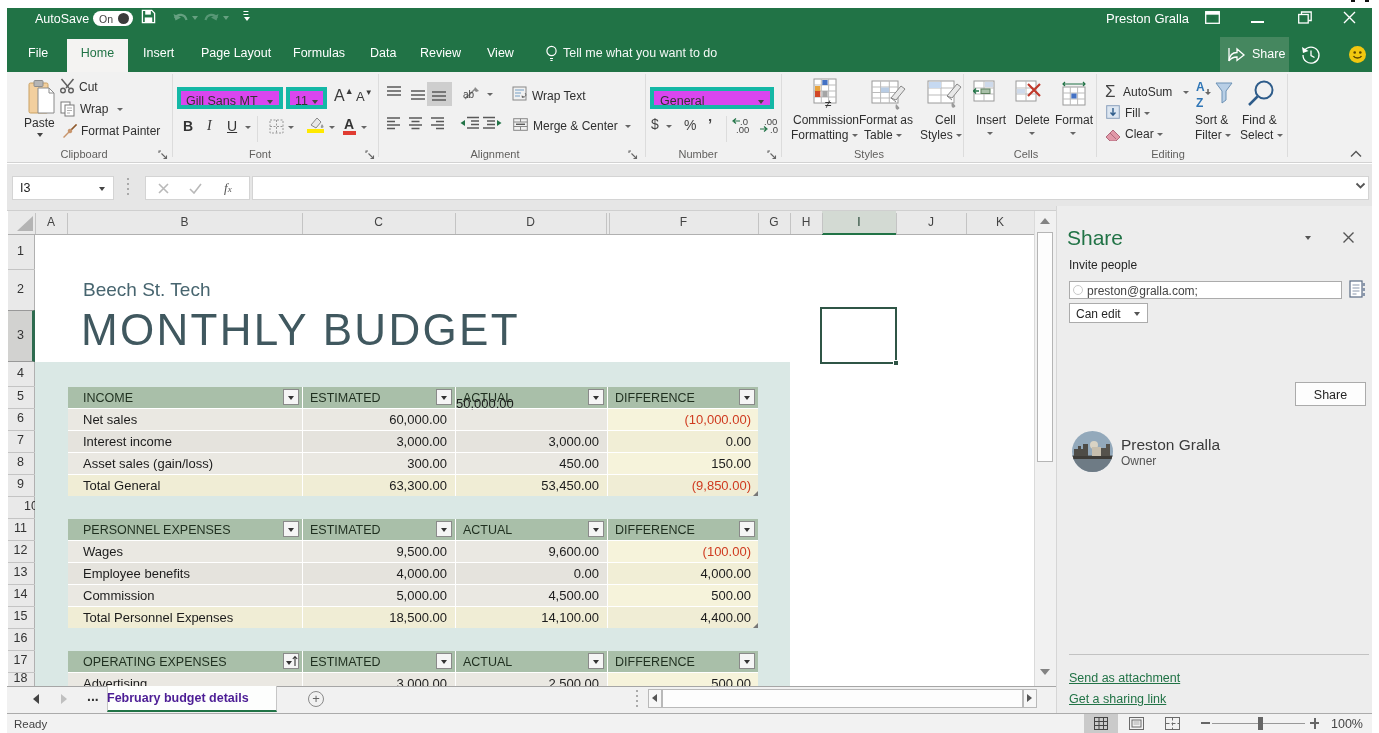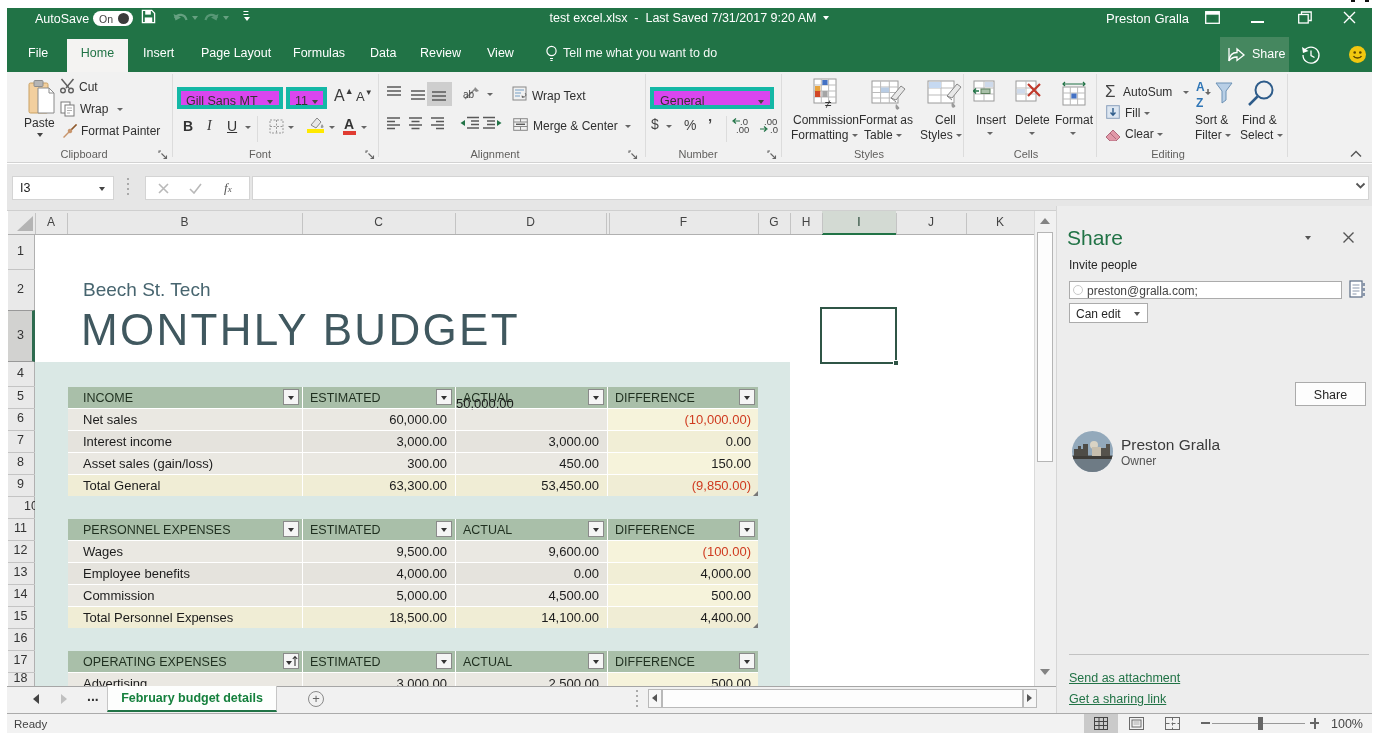--- a/index.html
+++ b/index.html
@@ -42,21 +42,20 @@
       <path d="M2 6 C5 1 12 2 13.5 8" fill="none" stroke="#a8cdbb" stroke-width="2.2"></path>
       <path d="M0.5 2 L2.5 8.5 L8 5.5z" fill="#a8cdbb"></path>
     </svg>
  <span class="ab" style="left:185px;top:8px;opacity:.4;border-left:3px solid transparent;border-right:3px solid transparent;border-top:4px solid #cfe6da"></span>
  <svg class="ab" style="left:196px;top:4px;opacity:.4" width="16" height="12" viewBox="0 0 16 12">
       <path d="M14 6 C11 1 4 2 2.5 8" fill="none" stroke="#a8cdbb" stroke-width="2.2"></path>
       <path d="M15.5 2 L13.5 8.5 L8 5.5z" fill="#a8cdbb"></path>
     </svg>
  <span class="ab" style="left:216px;top:8px;opacity:.4;border-left:3px solid transparent;border-right:3px solid transparent;border-top:4px solid #cfe6da"></span>
  <div class="ab w" style="left:236px;top:4px;font-size:10px;line-height:4px">=<br><span style="display:inline-block;margin-left:1px;width:0;height:0;border-left:3px solid transparent;border-right:3px solid transparent;border-top:4px solid #fff"></span></div>
- <div class="ab w" style="left:0;top:3px;width:1365px;text-align:center;font-size:12.5px">test excel.xlsx&nbsp; -&nbsp; Last Saved 7/31/2017 9:20 AM&nbsp; <span style="display:inline-block;width:0;height:0;border-left:3.5px solid transparent;border-right:3.5px solid transparent;border-top:4px solid #fff;vertical-align:2px"></span></div>
  <div class="ab w" style="left:1099px;top:3px;font-size:13px">Preston Gralla</div>
  <svg class="ab" style="left:1198px;top:3px" width="15" height="13" viewBox="0 0 15 13">
       <rect x="0.7" y="0.7" width="13.6" height="11.6" fill="none" stroke="#fff" stroke-width="1.3"></rect>
       <rect x="0.7" y="0.7" width="13.6" height="3" fill="#fff"></rect>
       <path d="M7.5 10.5 V5.5 M5.2 7.8 L7.5 5.3 L9.8 7.8" stroke="#1e6e44" stroke-width="1.5" fill="none"></path>
     </svg>
  <div class="ab" style="left:1244px;top:13px;width:13px;height:2px;background:#fff"></div>
  <svg class="ab" style="left:1291px;top:3px" width="14" height="13" viewBox="0 0 14 13">
       <rect x="0.7" y="3.5" width="9.5" height="8.5" fill="none" stroke="#fff" stroke-width="1.3"></rect>
       <path d="M3.5 3.5 V1 H13.2 V9.5 H10.5" fill="none" stroke="#fff" stroke-width="1.3"></path>
@@ -640,21 +639,21 @@
  <div class="ab" style="left:12px;top:448px;width:300px;height:1px;background:#c2c2c2"></div>
  <div class="ab gtxt" style="left:12px;top:465px;font-size:12.5px;text-decoration:underline">Send as attachment</div>
  <div class="ab gtxt" style="left:12px;top:486px;font-size:12.5px;text-decoration:underline">Get a sharing link</div>
 </div>
 <div class="tabbar" id="tabbar">
  <div class="ab" style="left:0;top:0;width:1049px;height:1px;background:#a6a6a6"></div>
  <div class="ab" style="left:26px;top:8px;width:0;height:0;border-top:5px solid transparent;border-bottom:5px solid transparent;border-right:6px solid #444"></div>
  <div class="ab" style="left:54px;top:8px;width:0;height:0;border-top:5px solid transparent;border-bottom:5px solid transparent;border-left:6px solid #c0c0c0"></div>
  <div class="ab" style="left:80px;top:2px;font-size:14px;color:#333;font-weight:bold">...</div>
  <div class="ab" style="left:100px;top:0;width:170px;height:26px;background:#fdfefd;border-left:1px solid #c6c6c6;border-right:1px solid #c6c6c6;border-bottom:2px solid #217346"></div>
- <div class="ab" style="left:100px;top:5px;width:170px;text-align:center;font-size:12.5px;font-weight:bold;color:#15803d">February budget details</div>
+ <div class="ab" style="left:100px;top:5px;width:170px;font-size:12.5px;font-weight:bold;color:#4c1d95">February budget details</div>
  <div class="ab" style="left:301px;top:5px;width:16px;height:16px;border:1px solid #8a8a8a;border-radius:50%;color:#666;font-size:13px;line-height:14px;text-align:center">+</div>
  <div class="ab" style="left:629px;top:4px;width:2px;height:18px;background:repeating-linear-gradient(#aaa 0 2px,transparent 2px 5px)"></div>
  <div class="ab" style="left:641px;top:3px;width:14px;height:19px;background:#f7f7f7;border:1px solid #b9b9b9"></div>
  <div class="ab" style="left:645px;top:8px;width:0;height:0;border-top:4px solid transparent;border-bottom:4px solid transparent;border-right:5px solid #555"></div>
  <div class="ab" style="left:655px;top:3px;width:361px;height:19px;background:#fdfdfd;border:1px solid #b9b9b9"></div>
  <div class="ab" style="left:1016px;top:3px;width:14px;height:19px;background:#f7f7f7;border:1px solid #b9b9b9"></div>
  <div class="ab" style="left:1020px;top:8px;width:0;height:0;border-top:4px solid transparent;border-bottom:4px solid transparent;border-left:5px solid #555"></div>
 </div>
 <div class="sbar" id="statusbar">
  <div class="ab" style="left:7px;top:4px;font-size:11.5px;color:#444">Ready</div>

